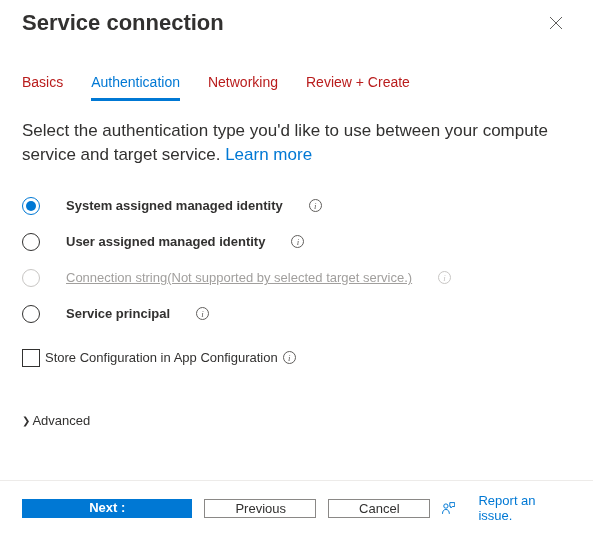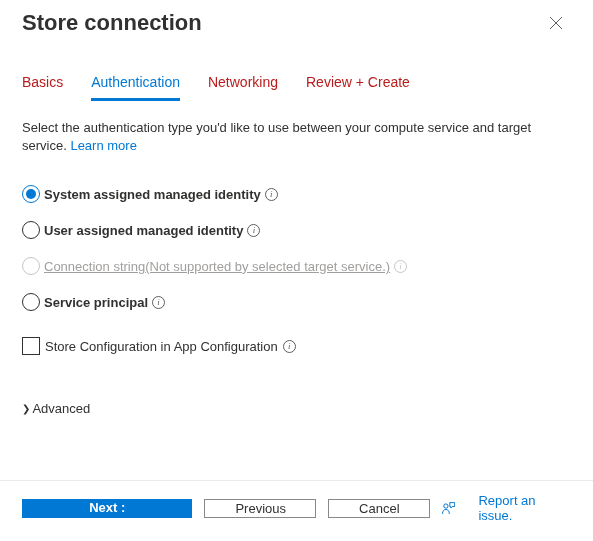--- a/index.html
+++ b/index.html
@@ -47,39 +47,39 @@
       cursor: pointer;
       border-bottom: 3px solid transparent;
     }
     .tab.active {
       color: #0078d4;
       border-bottom-color: #0078d4;
       font-weight: 400;
     }
     .desc {
       padding: 18px 22px 0 22px;
-      font-size: 13px;
+      font-size: 17px;
       color: #323130;
       line-height: 1.4;
     }
     .desc a {
       color: #0078d4;
       text-decoration: none;
       cursor: pointer;
     }
     .options {
       padding: 30px 22px 0 22px;
       display: flex;
       flex-direction: column;
       gap: 18px;
     }
     .radio-row {
       display: flex;
       align-items: center;
-      gap: 4px;
+      gap: 26px;
     }
     .radio {
       width: 18px;
       height: 18px;
       border-radius: 50%;
       border: 1px solid #323130;
       display: flex;
       align-items: center;
       justify-content: center;
       flex-shrink: 0;
@@ -200,21 +200,21 @@
       display: flex;
       align-items: center;
       gap: 23px;
     }
     .report svg { stroke: #0078d4; fill: none; }
   </style>
 </head>
 <body>
 
 <div class="header">
-  <div class="title">Store connection</div>
+  <div class="title">Service connection</div>
   <div class="close">
     <svg width="14" height="14" viewBox="0 0 14 14">
       <line x1="1" y1="1" x2="13" y2="13" stroke-width="1"></line>
       <line x1="13" y1="1" x2="1" y2="13" stroke-width="1"></line>
     </svg>
   </div>
 </div>
 
 <div class="tabs">
   <div class="tab">Basics</div>

